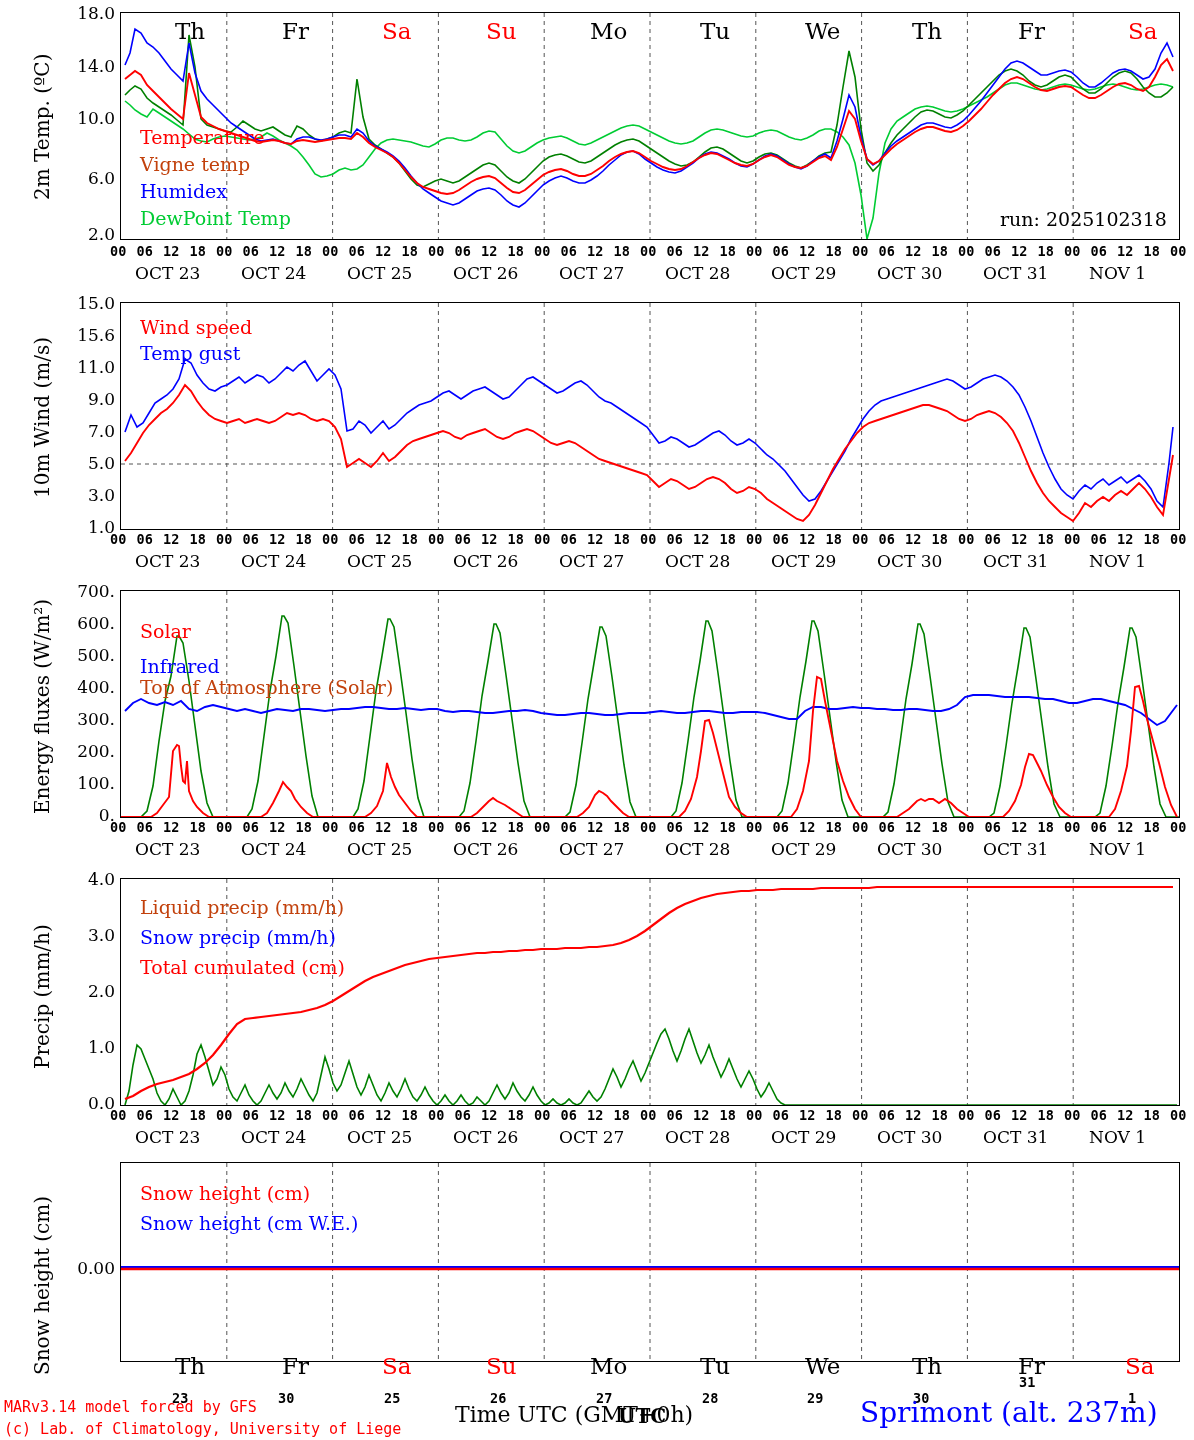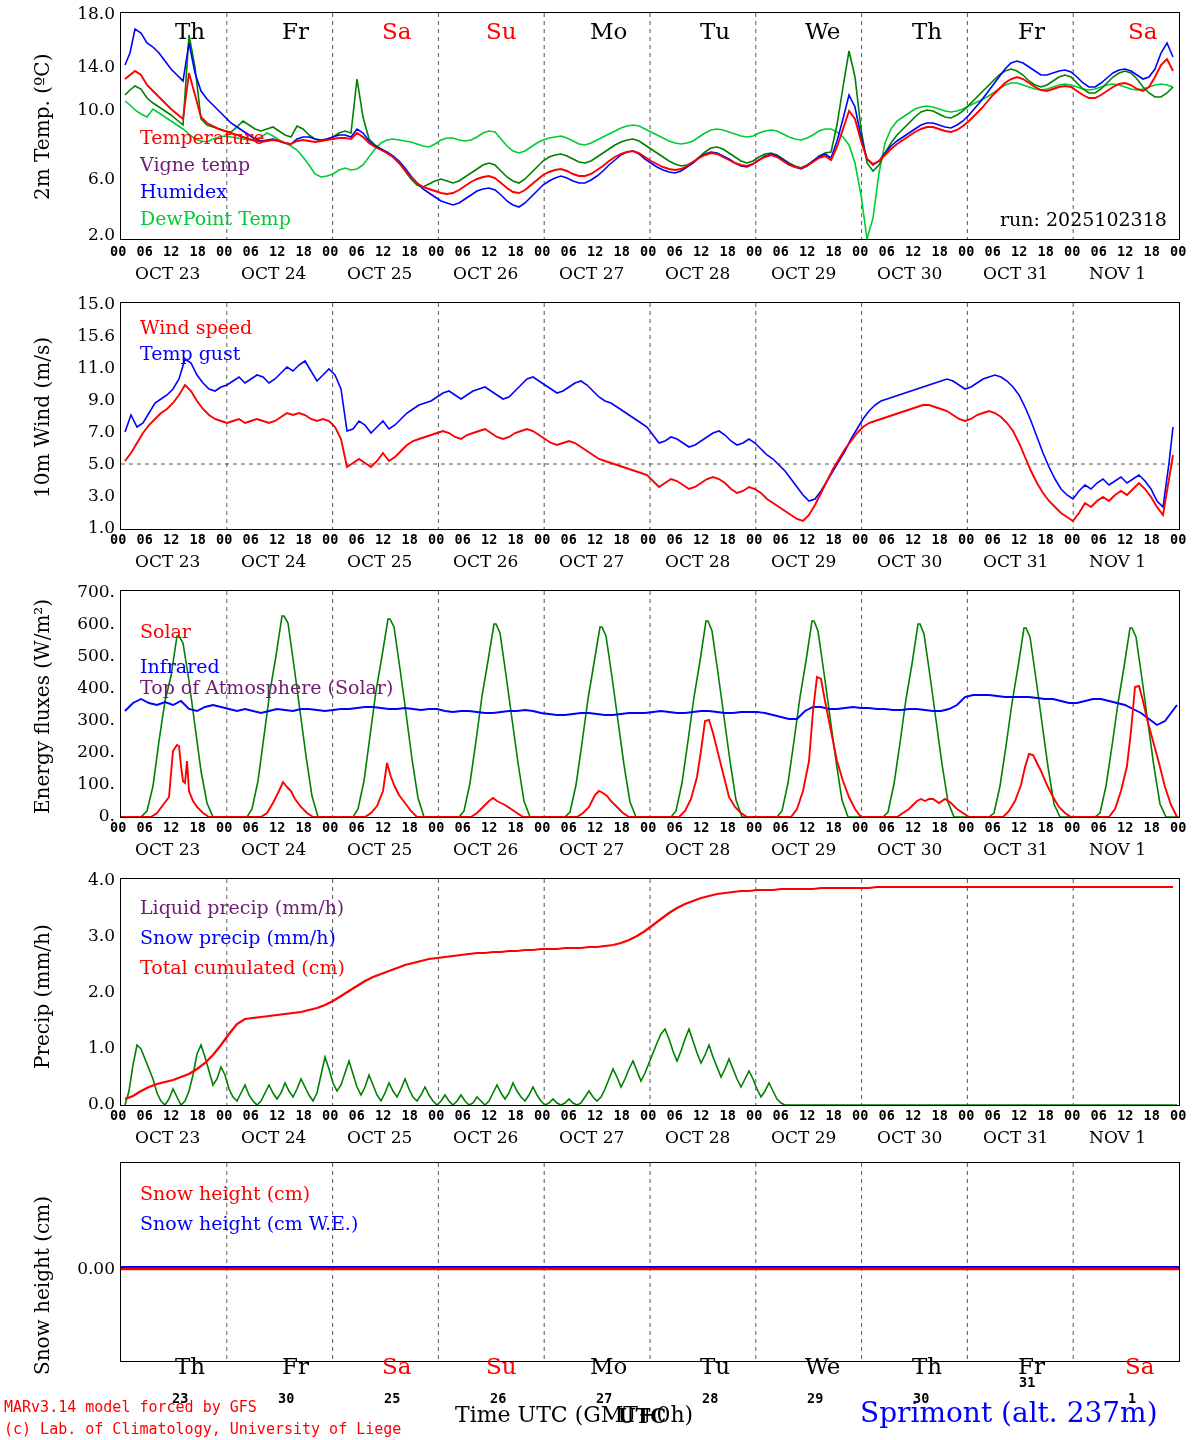--- a/index.html
+++ b/index.html
@@ -10,33 +10,33 @@
   .ylabel{position:absolute;transform-origin:0 0;white-space:nowrap;font-size:20px;font-family:"DejaVu Serif",serif;}
   .ytick{position:absolute;text-align:right;font-size:17px;font-family:"DejaVu Serif",serif;white-space:nowrap;}
   .hourlab{position:absolute;font-size:13.5px;font-family:"DejaVu Sans Mono",monospace;font-weight:bold;white-space:nowrap;}
   .daylab{position:absolute;font-size:17px;font-family:"DejaVu Serif",serif;white-space:nowrap;}
   .dow{position:absolute;font-size:23px;font-family:"DejaVu Serif",serif;white-space:nowrap;}
   .legend{position:absolute;font-size:19px;font-family:"DejaVu Serif",serif;white-space:nowrap;}
   .run{position:absolute;font-size:19px;font-family:"DejaVu Serif",serif;white-space:nowrap;}
   .foot{position:absolute;white-space:nowrap;}
   .red{color:#ff0000;}
   .blue{color:#0000ff;}
-  .green{color:#701a75;}
+  .green{color:#c2410c;}
   .lgreen{color:#00cc33;}
   .black{color:#000;}
 </style>
 </head>
 <body>
 
 <div class="panel" style="left:0;top:0;width:1194px;height:285px;">
   <div class="ylabel" style="left:30px;top:200px;transform:rotate(-90deg);">2m Temp. (ºC)</div>
 
   <div class="ytick" style="left:60px;top:3px;width:55px;">18.0</div>
   <div class="ytick" style="left:60px;top:56px;width:55px;">14.0</div>
-  <div class="ytick" style="left:60px;top:99px;width:55px;">10.0</div>
+  <div class="ytick" style="left:60px;top:108px;width:55px;">10.0</div>
   <div class="ytick" style="left:60px;top:168px;width:55px;">6.0</div>
   <div class="ytick" style="left:60px;top:224px;width:55px;">2.0</div>
 
   <div class="frame" style="left:120px;top:12px;width:1060px;height:228px;">
     <svg width="1058" height="226" viewBox="0 0 1058 226">
       <g stroke="#555" stroke-width="1" stroke-dasharray="4,4">
         <line x1="105.8" y1="0" x2="105.8" y2="226"></line>
           <line x1="211.6" y1="0" x2="211.6" y2="226"></line>
         <line x1="317.4" y1="0" x2="317.4" y2="226"></line>
           <line x1="423.2" y1="0" x2="423.2" y2="226"></line>

